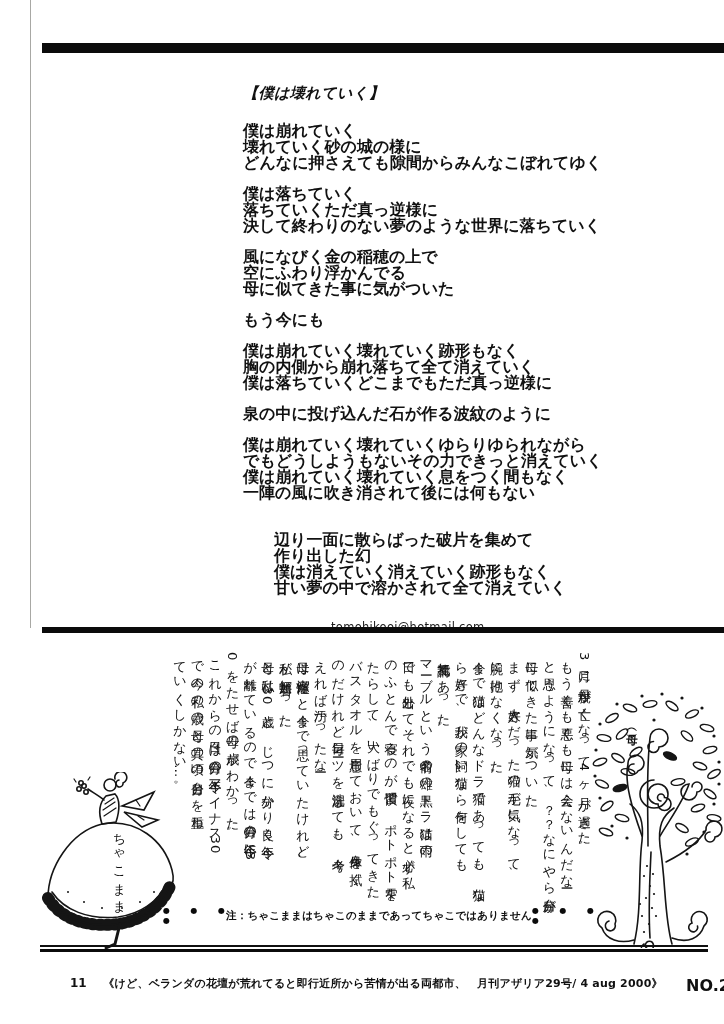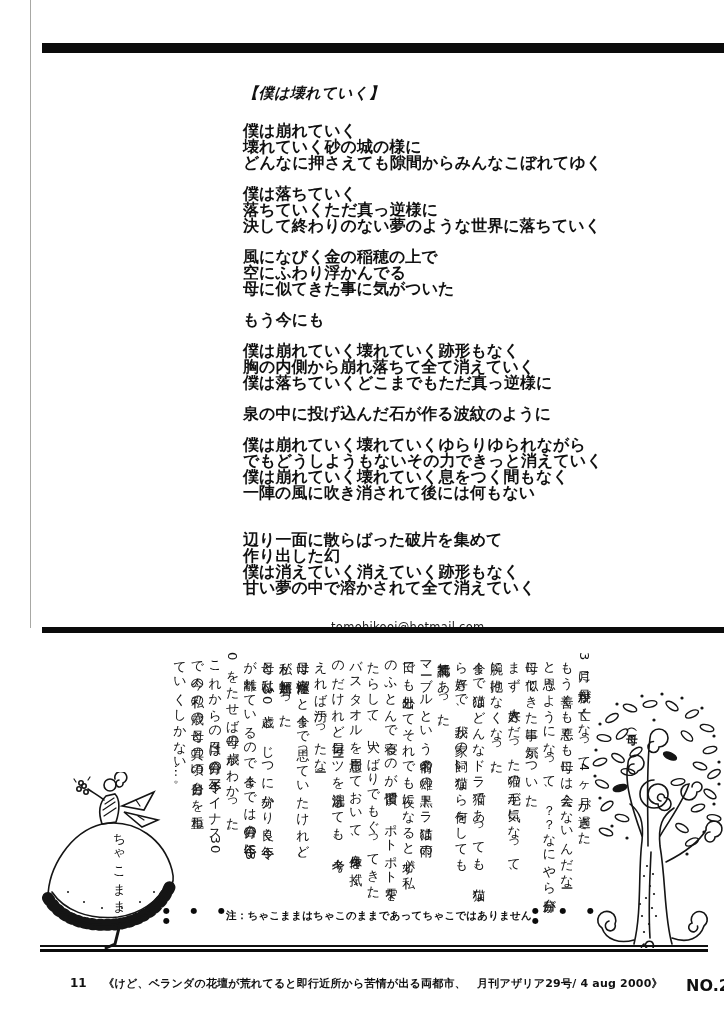--- a/index.html
+++ b/index.html
@@ -13,21 +13,21 @@
   .bar{position:absolute;background:#0b0b0b;}
   .bar.top{left:42px;right:0;top:43px;height:10px;}
   .bar.middle{left:42px;right:0;top:627px;height:6px;}
   .rule-thin{position:absolute;left:40px;right:16px;top:945px;height:2px;background:#111;}
   .rule-thick{position:absolute;left:40px;right:16px;top:949px;height:3px;background:#0b0b0b;}
 
   
   .poem{position:absolute;left:243px;top:84px;}
   .poem-title{font-weight:bold;font-style:italic;font-size:15px;letter-spacing:.5px;margin-bottom:20px;}
   .stanza{margin-bottom:15px;}
-  .stanza:nth-of-type(8){margin-top:31px;}
+  .stanza:nth-of-type(8){margin-top:31px;margin-left:31px;}
   .pline{font-size:16px;font-weight:bold;line-height:16px;white-space:nowrap;}
   .email{margin-top:24px;margin-left:88px;font-size:11.5px;letter-spacing:.3px;color:#1a1a1a;}
 
   
   .essay{
     position:absolute;top:652px;right:131px;height:288px;
     writing-mode:vertical-rl;text-orientation:mixed;
   }
   .vcol{font-size:13px;line-height:17.6px;letter-spacing:1.2px;white-space:nowrap;font-weight:500;}
 

